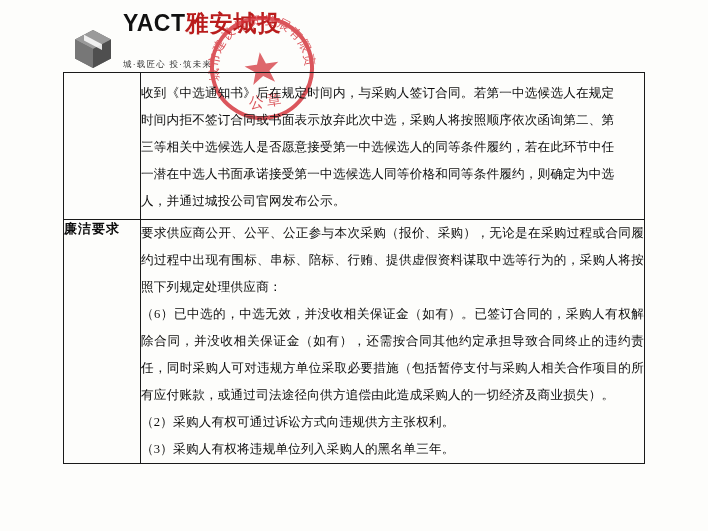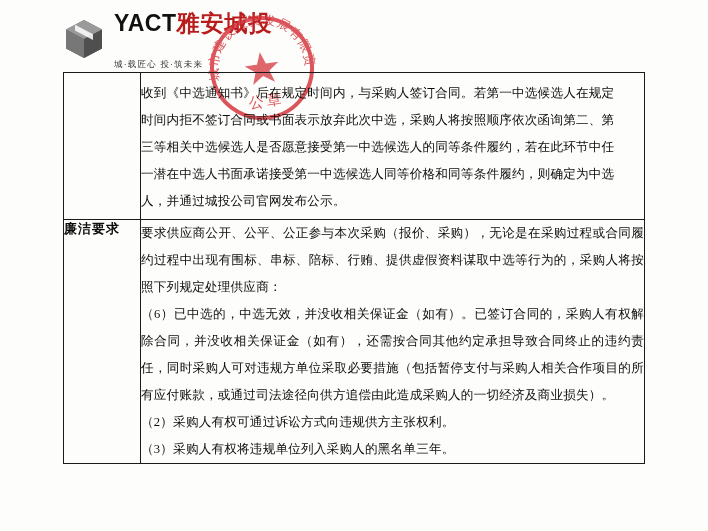--- a/index.html
+++ b/index.html
@@ -24,24 +24,24 @@
   
   .header {
     position: absolute;
     left: 0;
     top: 0;
     width: 708px;
     height: 64px;
   }
   .logo-wrap {
     position: absolute;
-    left: 62px;
+    left: 71px;
     top: 6px;
     display: flex;
-    align-items: center;
+    align-items: flex-end;
   }
   .cube-icon {
     width: 44px;
     height: 44px;
     position: relative;
     margin-right: 8px;
   }
   .cube-icon svg { display: block; }
   .logo-text-block {
     display: flex;

